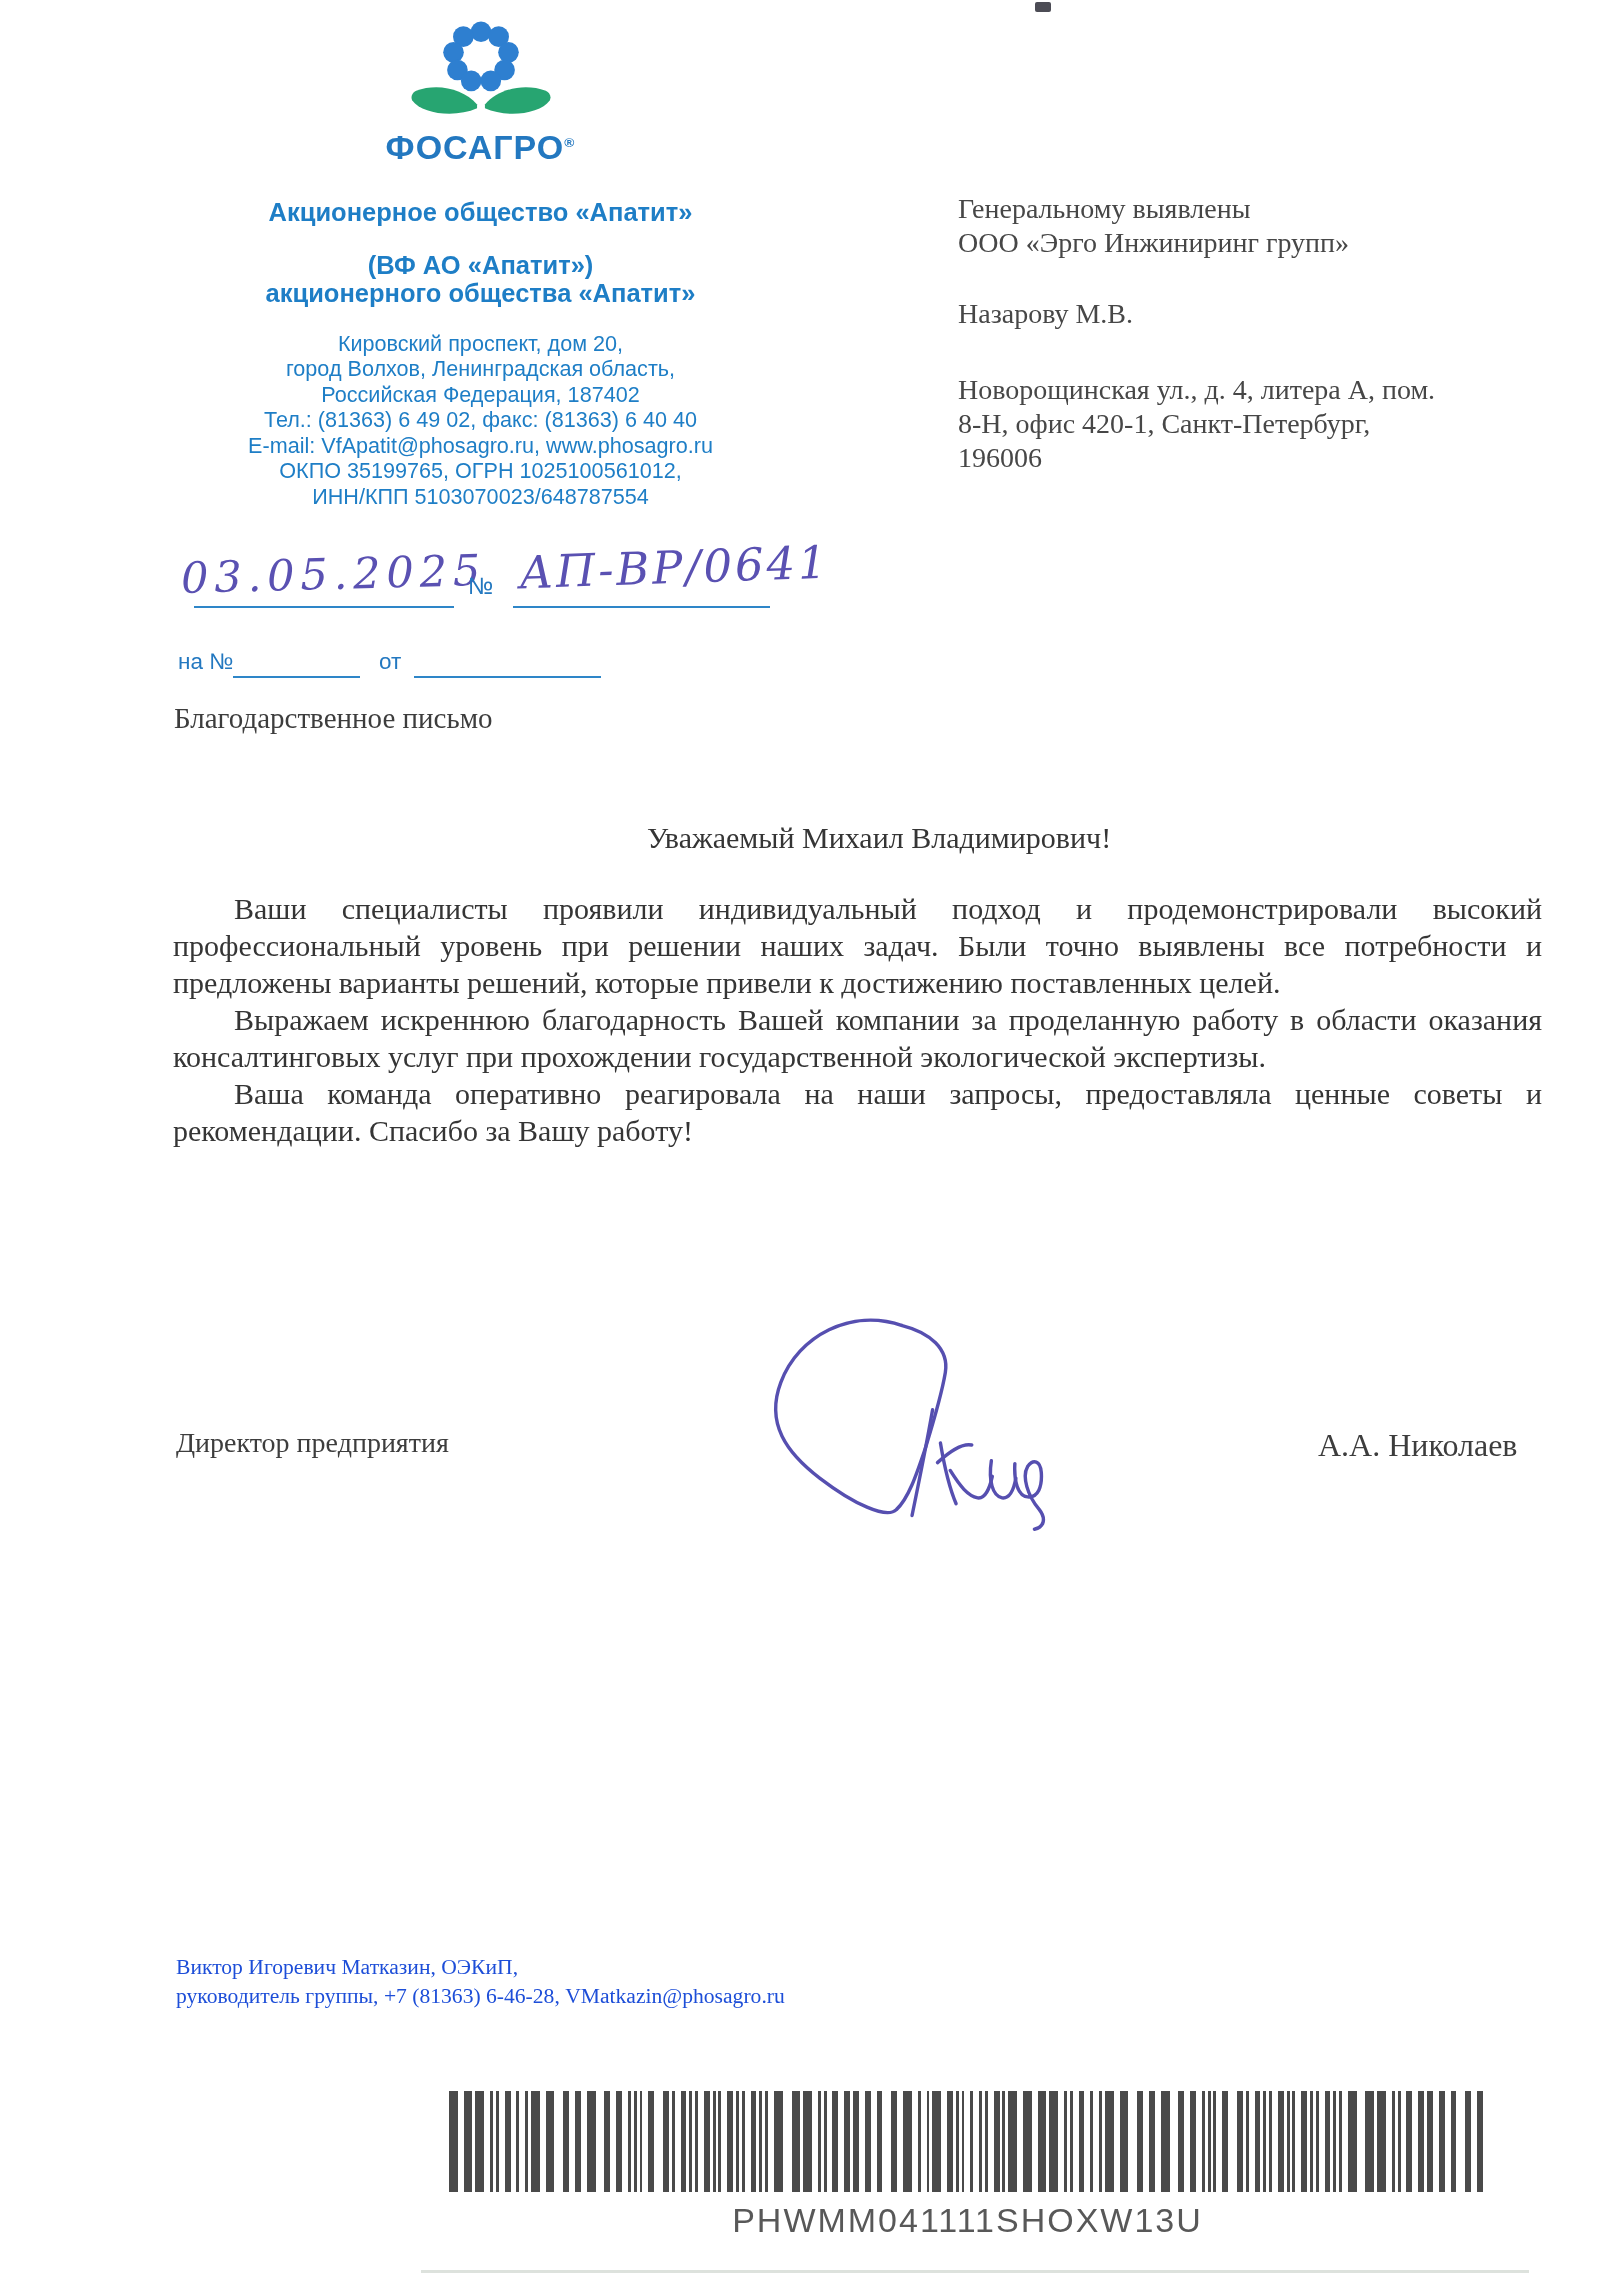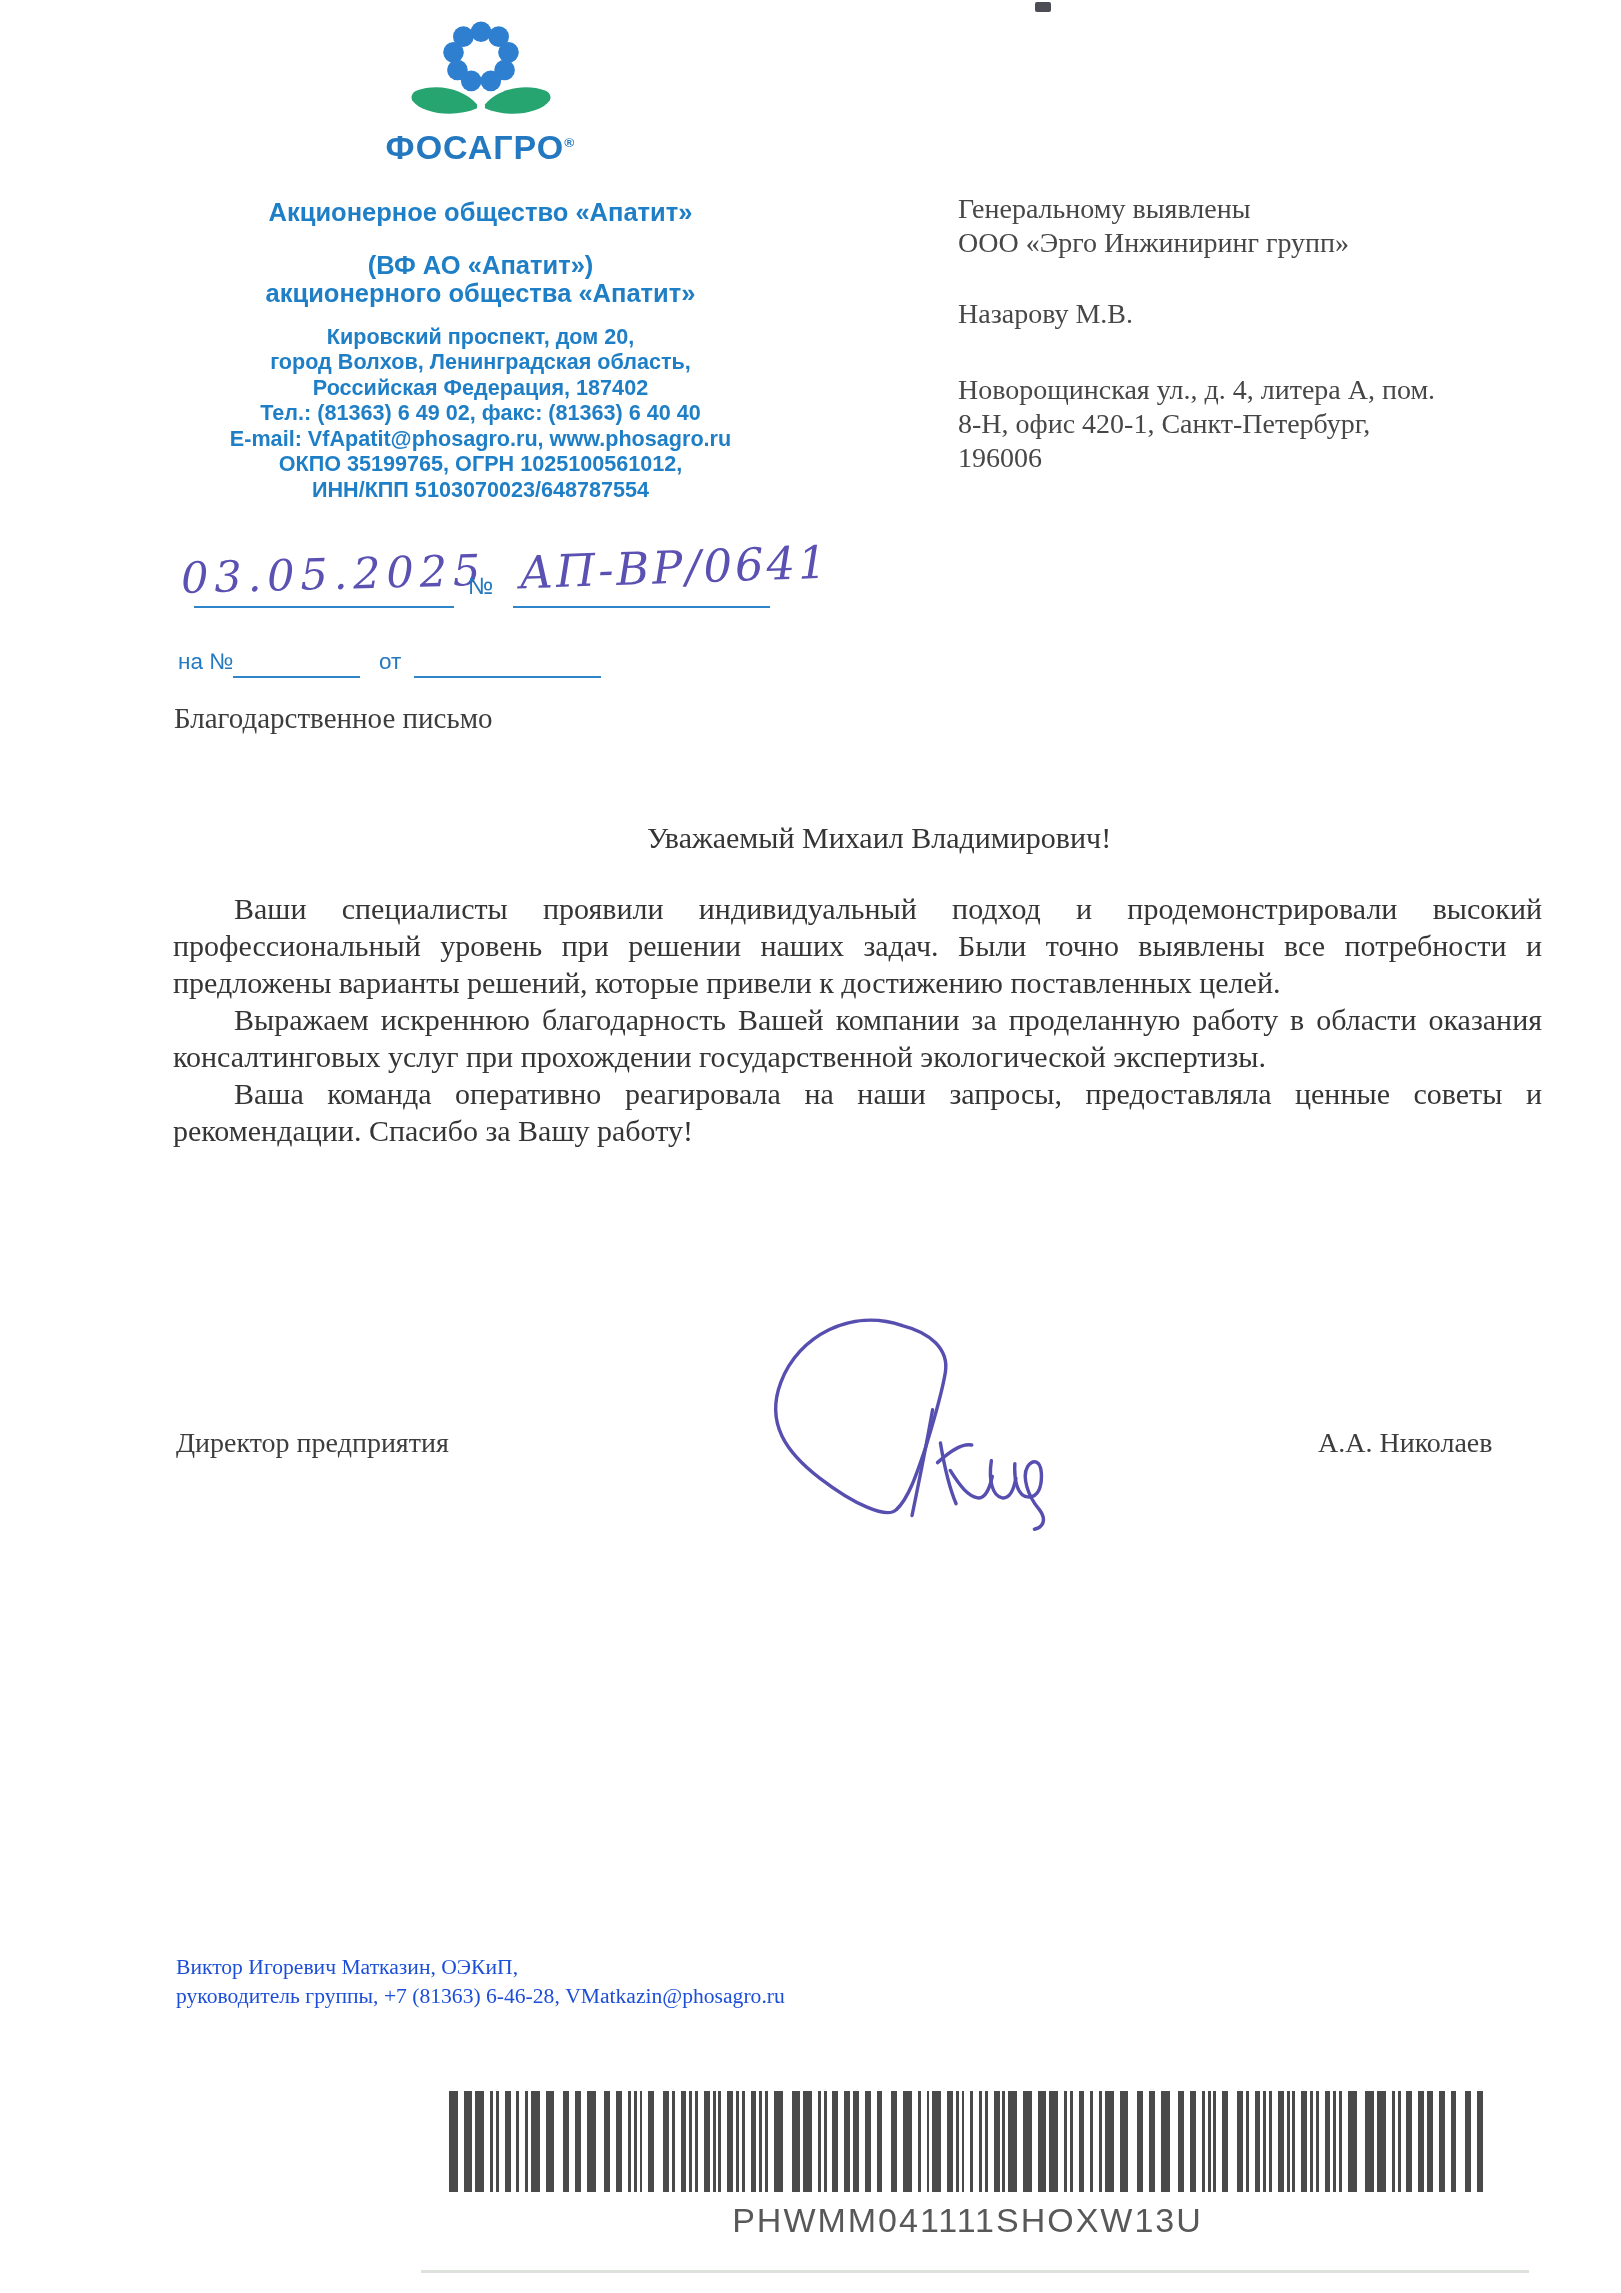--- a/index.html
+++ b/index.html
@@ -8,21 +8,21 @@
 
   
   .head-col{position:absolute;left:157px;top:17.6px;width:647px;text-align:center;
             font-family:"Liberation Sans", sans-serif;color:#1e7ec6;}
   .logo-wrap{position:relative;height:108px;}
   .logo-svg{display:block;margin:0 auto;}
   .brand-line{margin-top:2px;font-weight:bold;font-size:34px;letter-spacing:1px;color:#2378c0;}
   .brand-reg{font-size:13.7px;vertical-align:super;font-weight:bold;}
   .org-line{margin-top:31px;font-weight:bold;font-size:25.5px;}
   .branch-block{margin-top:25.5px;font-weight:bold;font-size:25.5px;line-height:27.4px;}
-  .addr-block{margin-top:17px;font-weight:bold;font-size:21.6px;line-height:25.5px;}
+  .addr-block{margin-top:24px;font-weight:normal;font-size:21.6px;line-height:25.5px;}
 
   
   .recipient{position:absolute;left:958px;top:192px;width:588px;font-size:28px;line-height:34px;color:#474747;}
   .recipient .gap1{margin-top:37px;}
   .recipient .gap2{margin-top:42px;}
   .blank-line{position:absolute;height:2px;background:#2e86c8;}
   .hand{font-family:"DejaVu Serif", serif;font-style:italic;color:#5a51b2;}
   .hand-date{position:absolute;left:181px;top:549px;font-size:43px;letter-spacing:5.9px;transform:rotate(-1.5deg);}
   .hand-num{position:absolute;left:519px;top:541px;font-size:45px;letter-spacing:2.9px;transform:rotate(-2deg);}
   .num-sign{position:absolute;left:468px;top:573px;font-family:"Liberation Sans", sans-serif;
@@ -31,21 +31,21 @@
 
   
   .subject{position:absolute;left:174px;top:702px;font-size:29px;color:#3d3d3d;}
   .salutation{position:absolute;left:647px;top:821px;font-size:30px;color:#353535;}
   .body-text{position:absolute;left:173px;top:890px;width:1369px;font-size:30px;line-height:37px;
              text-align:justify;color:#353535;}
   .body-text p{margin:0;text-indent:61px;}
 
   
   .sig-title{position:absolute;left:176px;top:1427px;font-size:28px;color:#3d3d3d;}
-  .sig-name{position:absolute;left:1318px;top:1427px;font-size:28px;color:#3d3d3d;}
+  .sig-name{position:absolute;left:1318px;top:1427px;font-size:32px;color:#3d3d3d;}
   .sig-svg{position:absolute;left:757px;top:1304px;}
 
   
   .executor{position:absolute;left:176px;top:1953px;font-size:21.6px;line-height:29px;color:#1d4ed8;}
 
   
   .barcode{position:absolute;left:449px;top:2091px;width:1037px;}
   .bars{display:flex;align-items:stretch;height:101px;overflow:hidden;}
   .bars div{height:100%;flex:0 0 auto;}
   .bc-label{margin-top:8.8px;text-align:center;font-family:"Liberation Sans", sans-serif;

